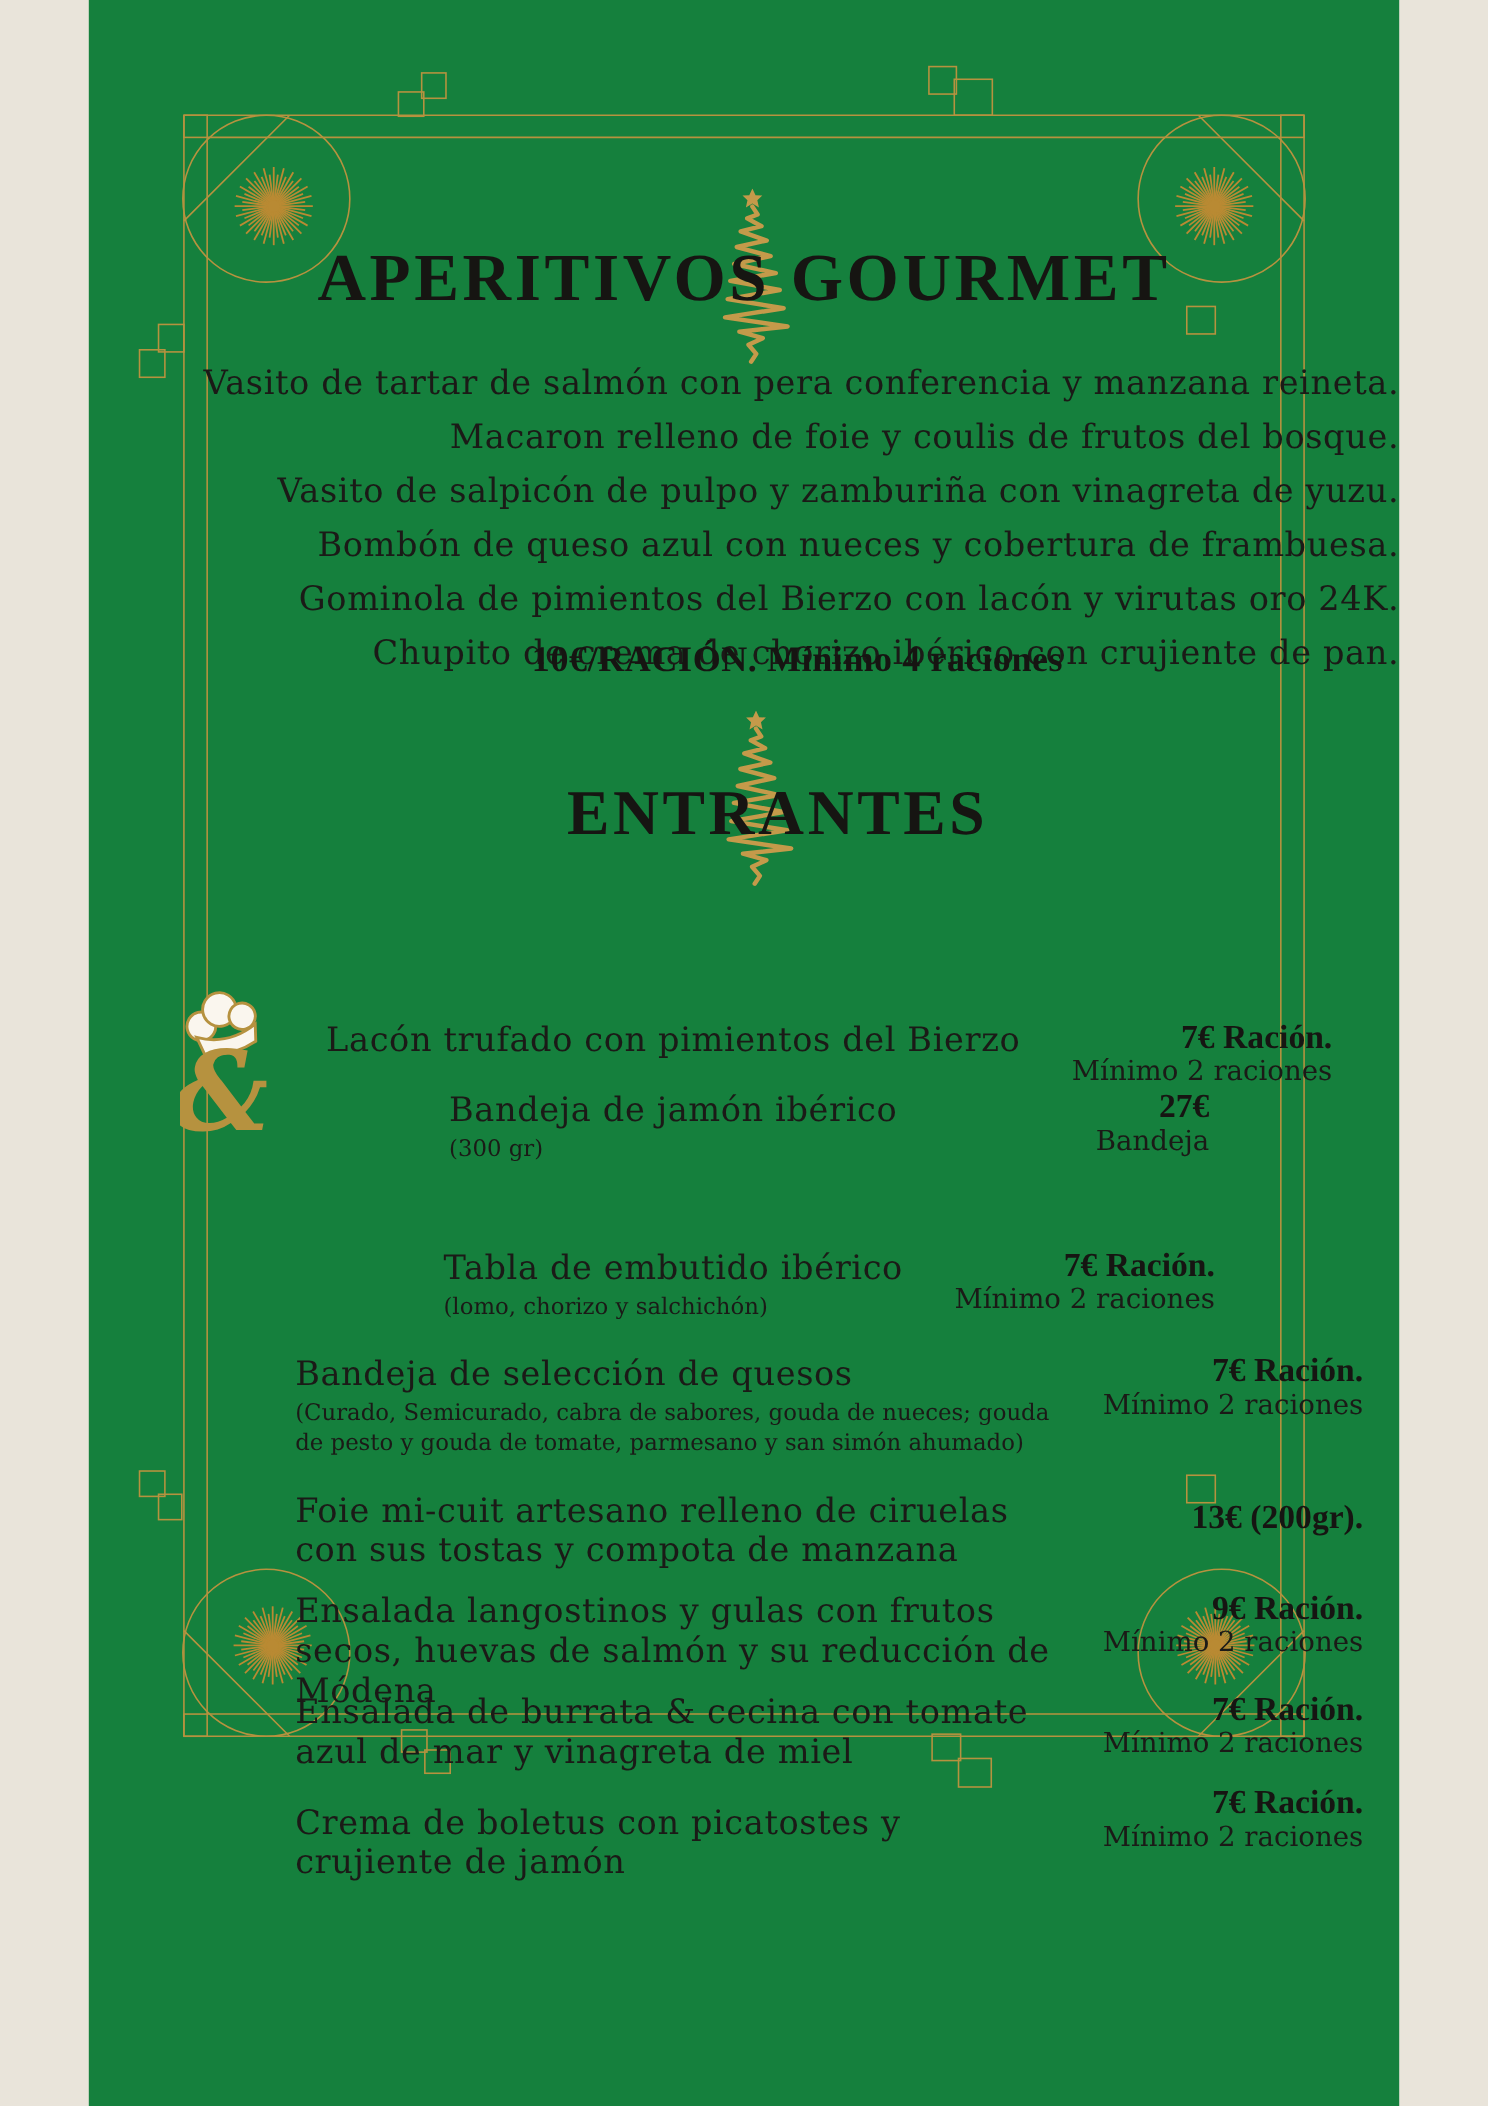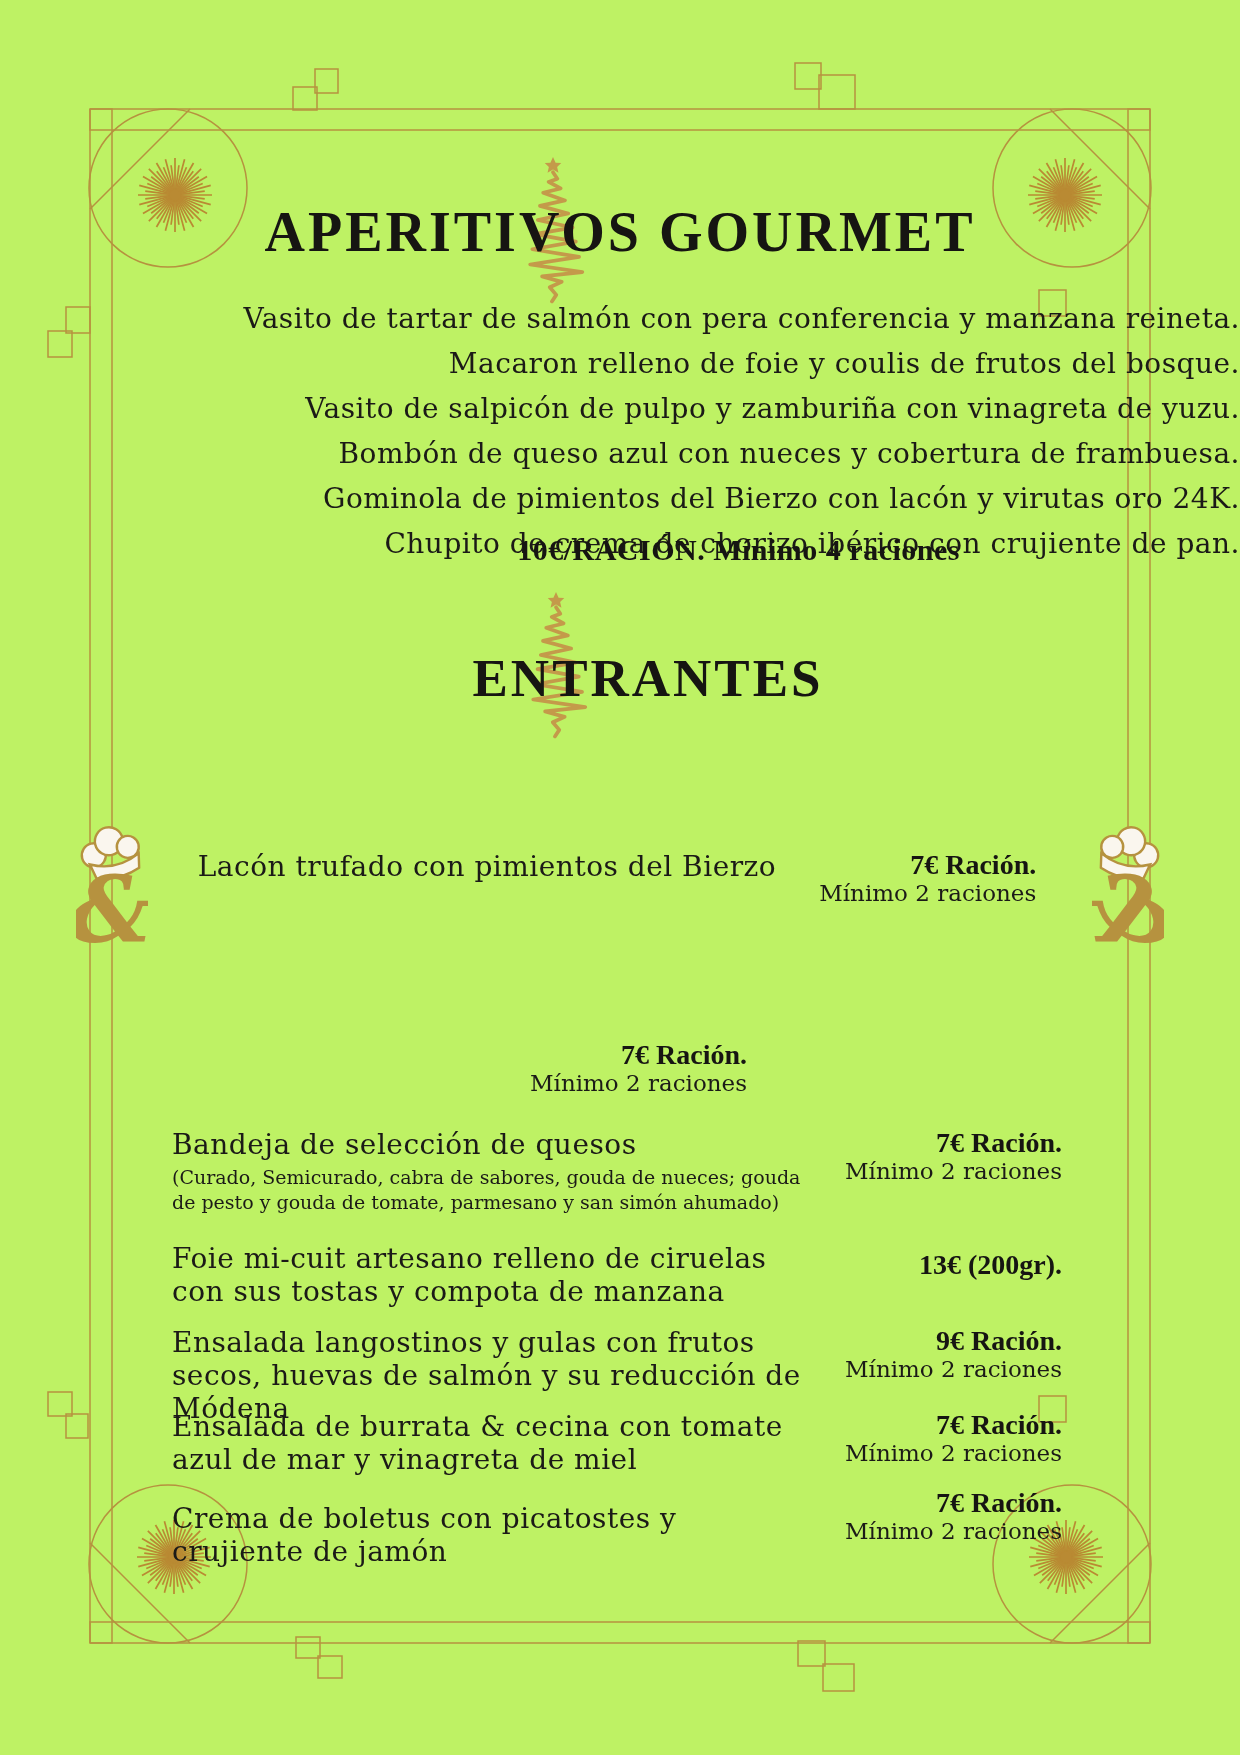--- a/index.html
+++ b/index.html
@@ -1,20 +1,20 @@
 <!DOCTYPE html>
 <html><head>
 <meta charset="utf-8">
 <style>
   html,body{margin:0;padding:0;background:#e9e4da;}
   .page{
     position:relative;
-    width:1240px;height:1755px;
+    width:1092px;height:1755px;
     margin:0 auto;
-    background:#bef264;
+    background:#15803d;
     overflow:hidden;
     font-family:"DejaVu Serif", serif;
     color:#1b1a17;
   }
   
   .frame{position:absolute;inset:0;z-index:0;}
   
   .tree{position:absolute;z-index:1;}
   .tree-aperitivos{left:487px;top:157px;width:132px;height:152px;}
   .tree-entrantes{left:490px;top:592px;width:132px;height:152px;}
@@ -194,22 +194,36 @@
     <div class="name-col">
       <div class="item-name">Lacón trufado con pimientos del Bierzo</div>
 
     </div>
     <div class="price-col">
       <div class="item-price">7€ Ración.</div>
       <div class="item-price-note">Mínimo 2 raciones</div>
     </div>
   </div>
 
+  <div class="menu-row row-2">
+    <div class="name-col">
+      <div class="item-name">Bandeja de jamón ibérico</div>
+      <div class="item-detail">(300 gr)</div>
+    </div>
+    <div class="price-col">
+      <div class="item-price">27€</div>
+      <div class="item-price-note">Bandeja</div>
+    </div>
+  </div>
 
   <div class="menu-row row-3">
+    <div class="name-col">
+      <div class="item-name">Tabla de embutido ibérico</div>
+      <div class="item-detail">(lomo, chorizo y salchichón)</div>
+    </div>
     <div class="price-col">
       <div class="item-price">7€ Ración.</div>
       <div class="item-price-note">Mínimo 2 raciones</div>
     </div>
   </div>
 
   <div class="menu-row row-4">
     <div class="name-col">
       <div class="item-name">Bandeja de selección de quesos</div>
       <div class="item-detail">(Curado, Semicurado, cabra de sabores, gouda de nueces; gouda de pesto y gouda de tomate, parmesano y san simón ahumado)</div>

